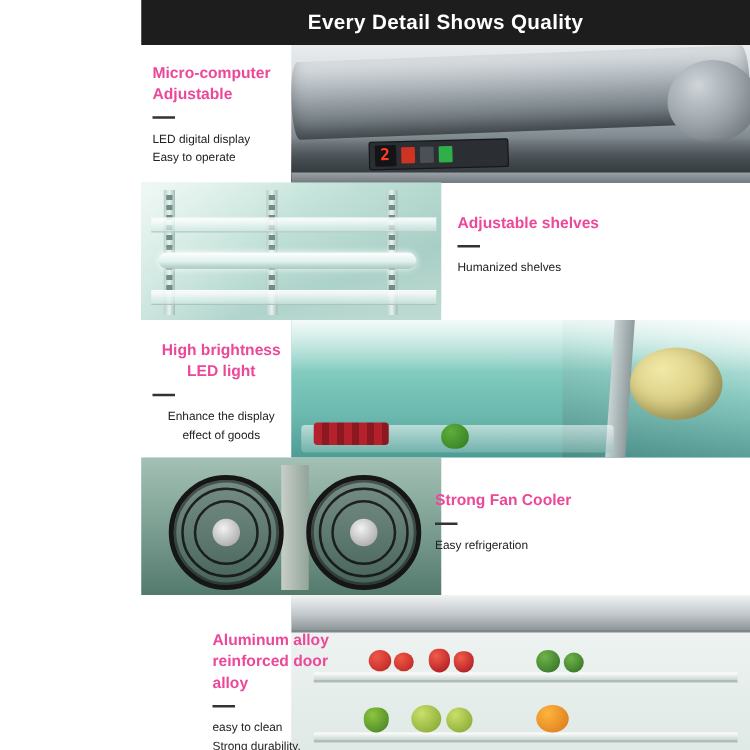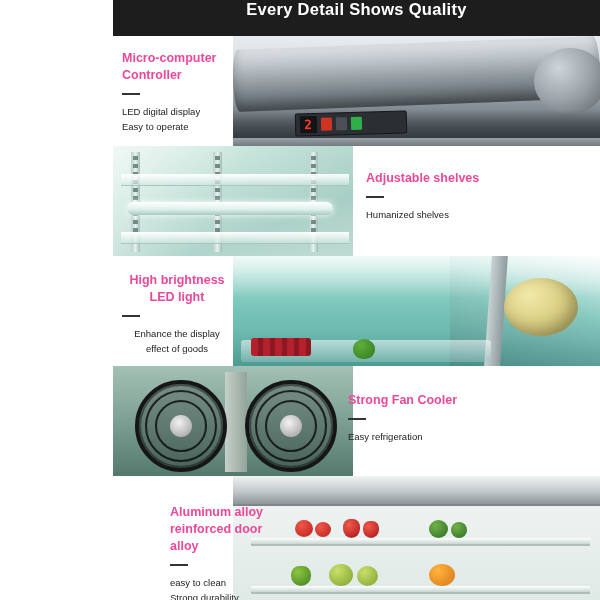--- a/index.html
+++ b/index.html
@@ -15,21 +15,21 @@
     background: #ffffff;
   }
 
   
   .banner {
     position: absolute;
     left: 113px; top: 0px;
     width: 487px; height: 36px;
     background: #1d1d1d;
     display: flex;
-    align-items: flex-start;
+    align-items: center;
     justify-content: center;
   }
   .banner-title {
     color: #ffffff;
     font-size: 16.5px;
     font-weight: bold;
     letter-spacing: 0.3px;
   }
 
   
@@ -249,21 +249,21 @@
       <span class="ctrl-digits">2</span>
       <span class="ctrl-btn red"></span>
       <span class="ctrl-btn dark"></span>
       <span class="ctrl-btn green"></span>
     </div>
   </div>
 
   <div class="text-block tb-controller">
     <div class="t-title">
       <span>Micro-computer</span><br>
-      <span>Controller</span>
+      <span>Adjustable</span>
     </div>
     <div class="t-rule"></div>
     <div class="t-body">
       <div>LED digital display</div>
       <div>Easy to operate</div>
     </div>
   </div>
 
   <div class="photo photo-shelves">
     <div class="sh-wall"></div>

